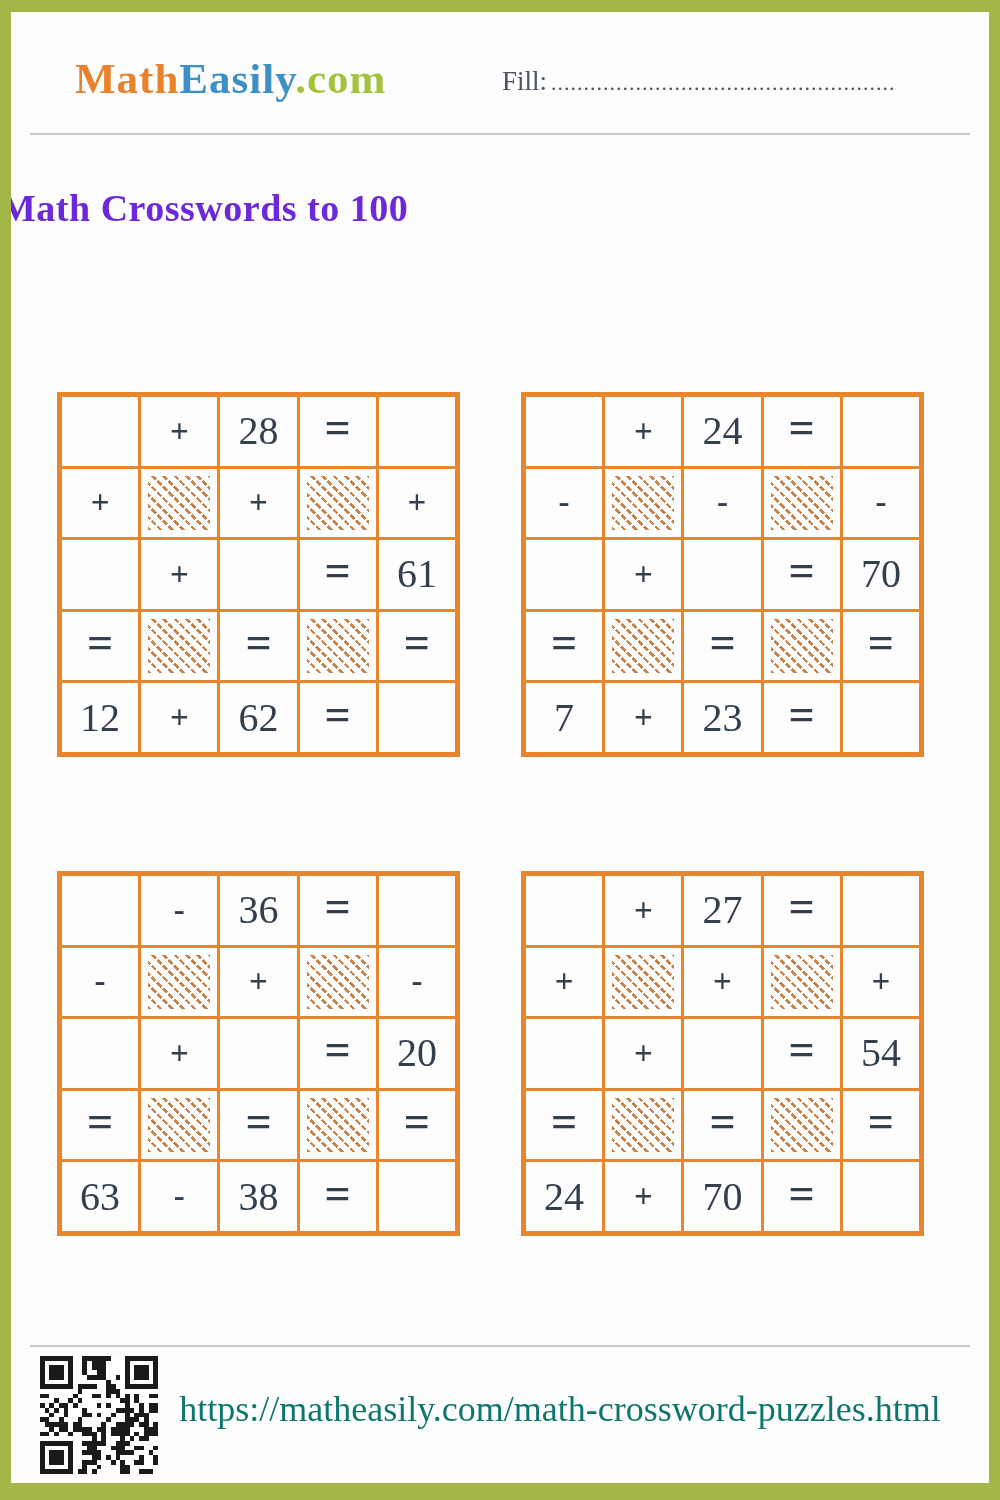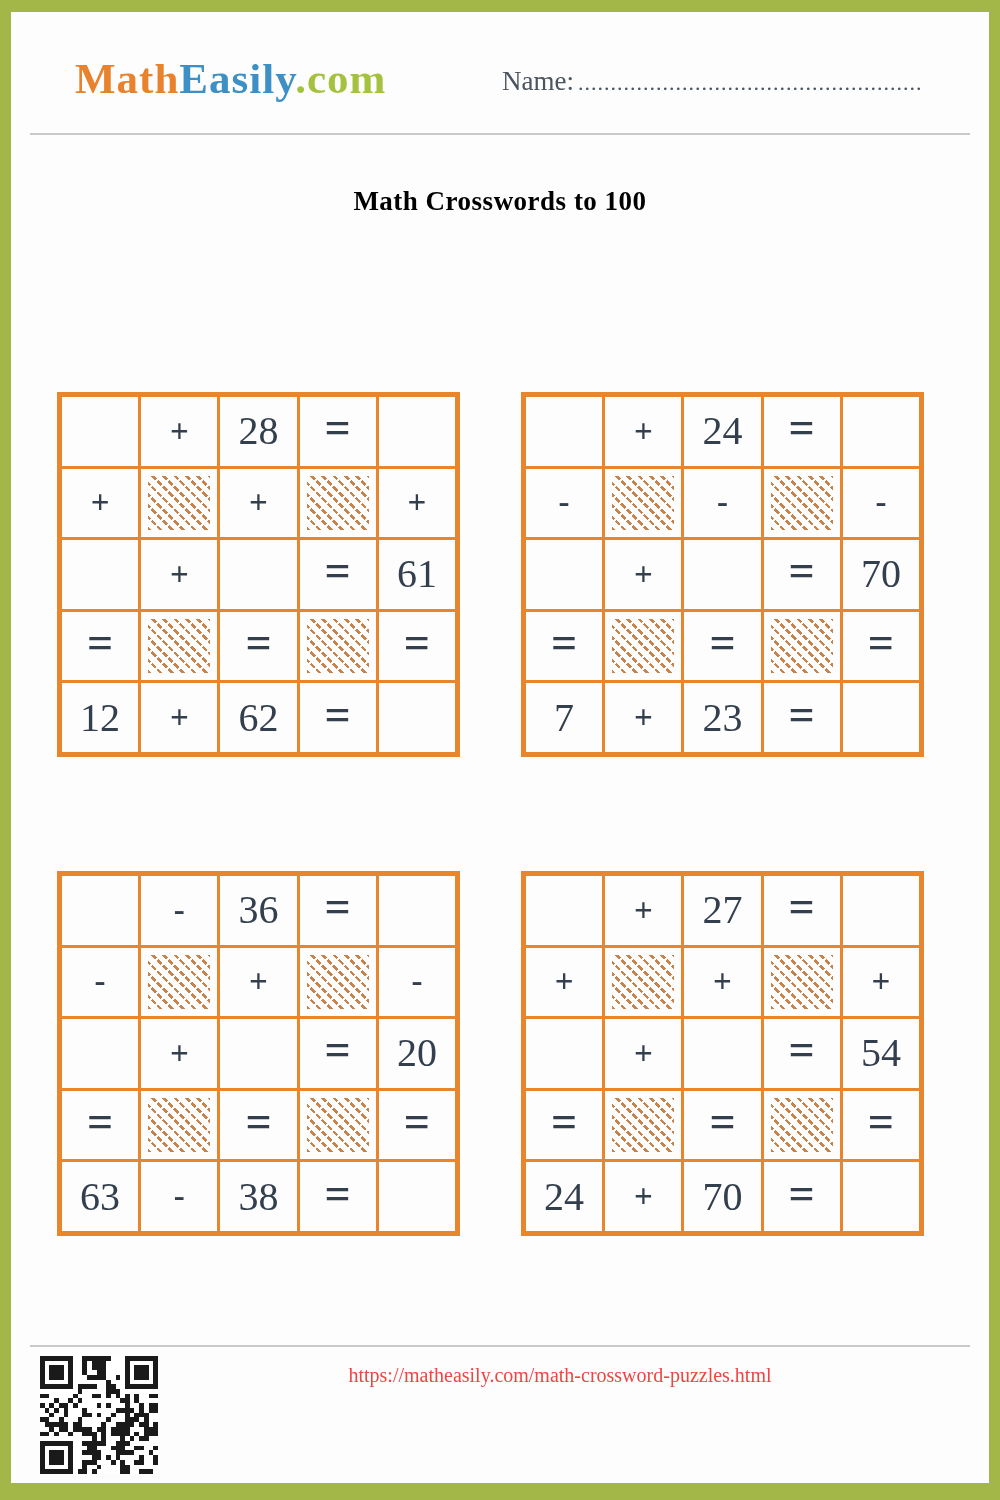--- a/index.html
+++ b/index.html
@@ -14,22 +14,22 @@
   }
   
   .logo { position:absolute; left:75px; top:54px; font-size:43px; font-weight:700; letter-spacing:1px; white-space:nowrap; }
   .logo .p1 { color:#e8822c; } .logo .p2 { color:#3c90c6; } .logo .p3 { color:#a5c23f; }
   .name-line { position:absolute; left:502px; top:66px; white-space:nowrap; color:#4a5560; }
   .name-line .lbl { font-size:27px; }
   .name-line .dots { font-size:22px; letter-spacing:1px; color:#4a5560; }
   .divider { position:absolute; left:30px; width:940px; height:2px; background:#c9c9c9; }
   .divider.d1 { top:133px; } .divider.d2 { top:1345px; }
   
-  .title { position:absolute; top:186px; left:0; width:100%; text-align:center;
-           font-size:27px; font-weight:700; color:#000000; letter-spacing:.5px; }
+  .title { position:absolute; top:186px; left:0; width:100%; 
+           font-size:38px; font-weight:700; color:#6d28d9; letter-spacing:.5px; }
   .instruction { position:absolute; top:302px; left:0; width:100%; text-align:center;
                  font-size:26px; color:#3c4650; }
   
   .grid {
     position:absolute; width:403px; height:365px; box-sizing:border-box;
     display:grid; grid-template-columns:repeat(5,1fr); grid-template-rows:repeat(5,1fr);
     gap:3px; background:#e8862d; border:5px solid #e8862d;
   }
   .g1 { left:57px;  top:392px; }
   .g2 { left:521px; top:392px; }
@@ -46,34 +46,34 @@
     content:""; position:absolute; inset:7px;
     background-image:
       repeating-linear-gradient(135deg, #fdfdfe 0 2px, rgba(255,255,255,0) 2px 8px),
       repeating-linear-gradient(45deg, #c8834a 0 2.5px, rgba(255,255,255,0) 2.5px 8px);
   }
   
   .qr { position:absolute; left:40px; top:1356px; width:118px; height:118px; }
   .qr svg { width:100%; height:100%; display:block; }
   .footer-text { position:absolute; left:170px; top:1360px; width:780px; text-align:center; }
   .footer-line1 { font-size:28px; color:#3d4753; }
-  .footer-url { display:block; margin-top:4px; font-size:20px; color:#ef4444; text-decoration:none; }
+  .footer-url { display:block; margin-top:28px; font-size:36px; color:#0f766e; text-decoration:none; }
 </style>
 </head>
 <body>
 
 <div class="page">
 
   <div class="frame"></div>
 
   <div class="logo">
     <span class="p1">Math</span><span class="p2">Easily</span><span class="p3">.com</span>
   </div>
   <div class="name-line">
-    <span class="lbl">Name:</span>
+    <span class="lbl">Fill:</span>
     <span class="dots">.....................................................</span>
   </div>
   <div class="divider d1"></div>
 
   <div class="title">Math Crosswords to 100</div>
 
   <div class="grid g1">
       <div class="cell"></div>
       <div class="cell op">+</div>
       <div class="cell">28</div>

